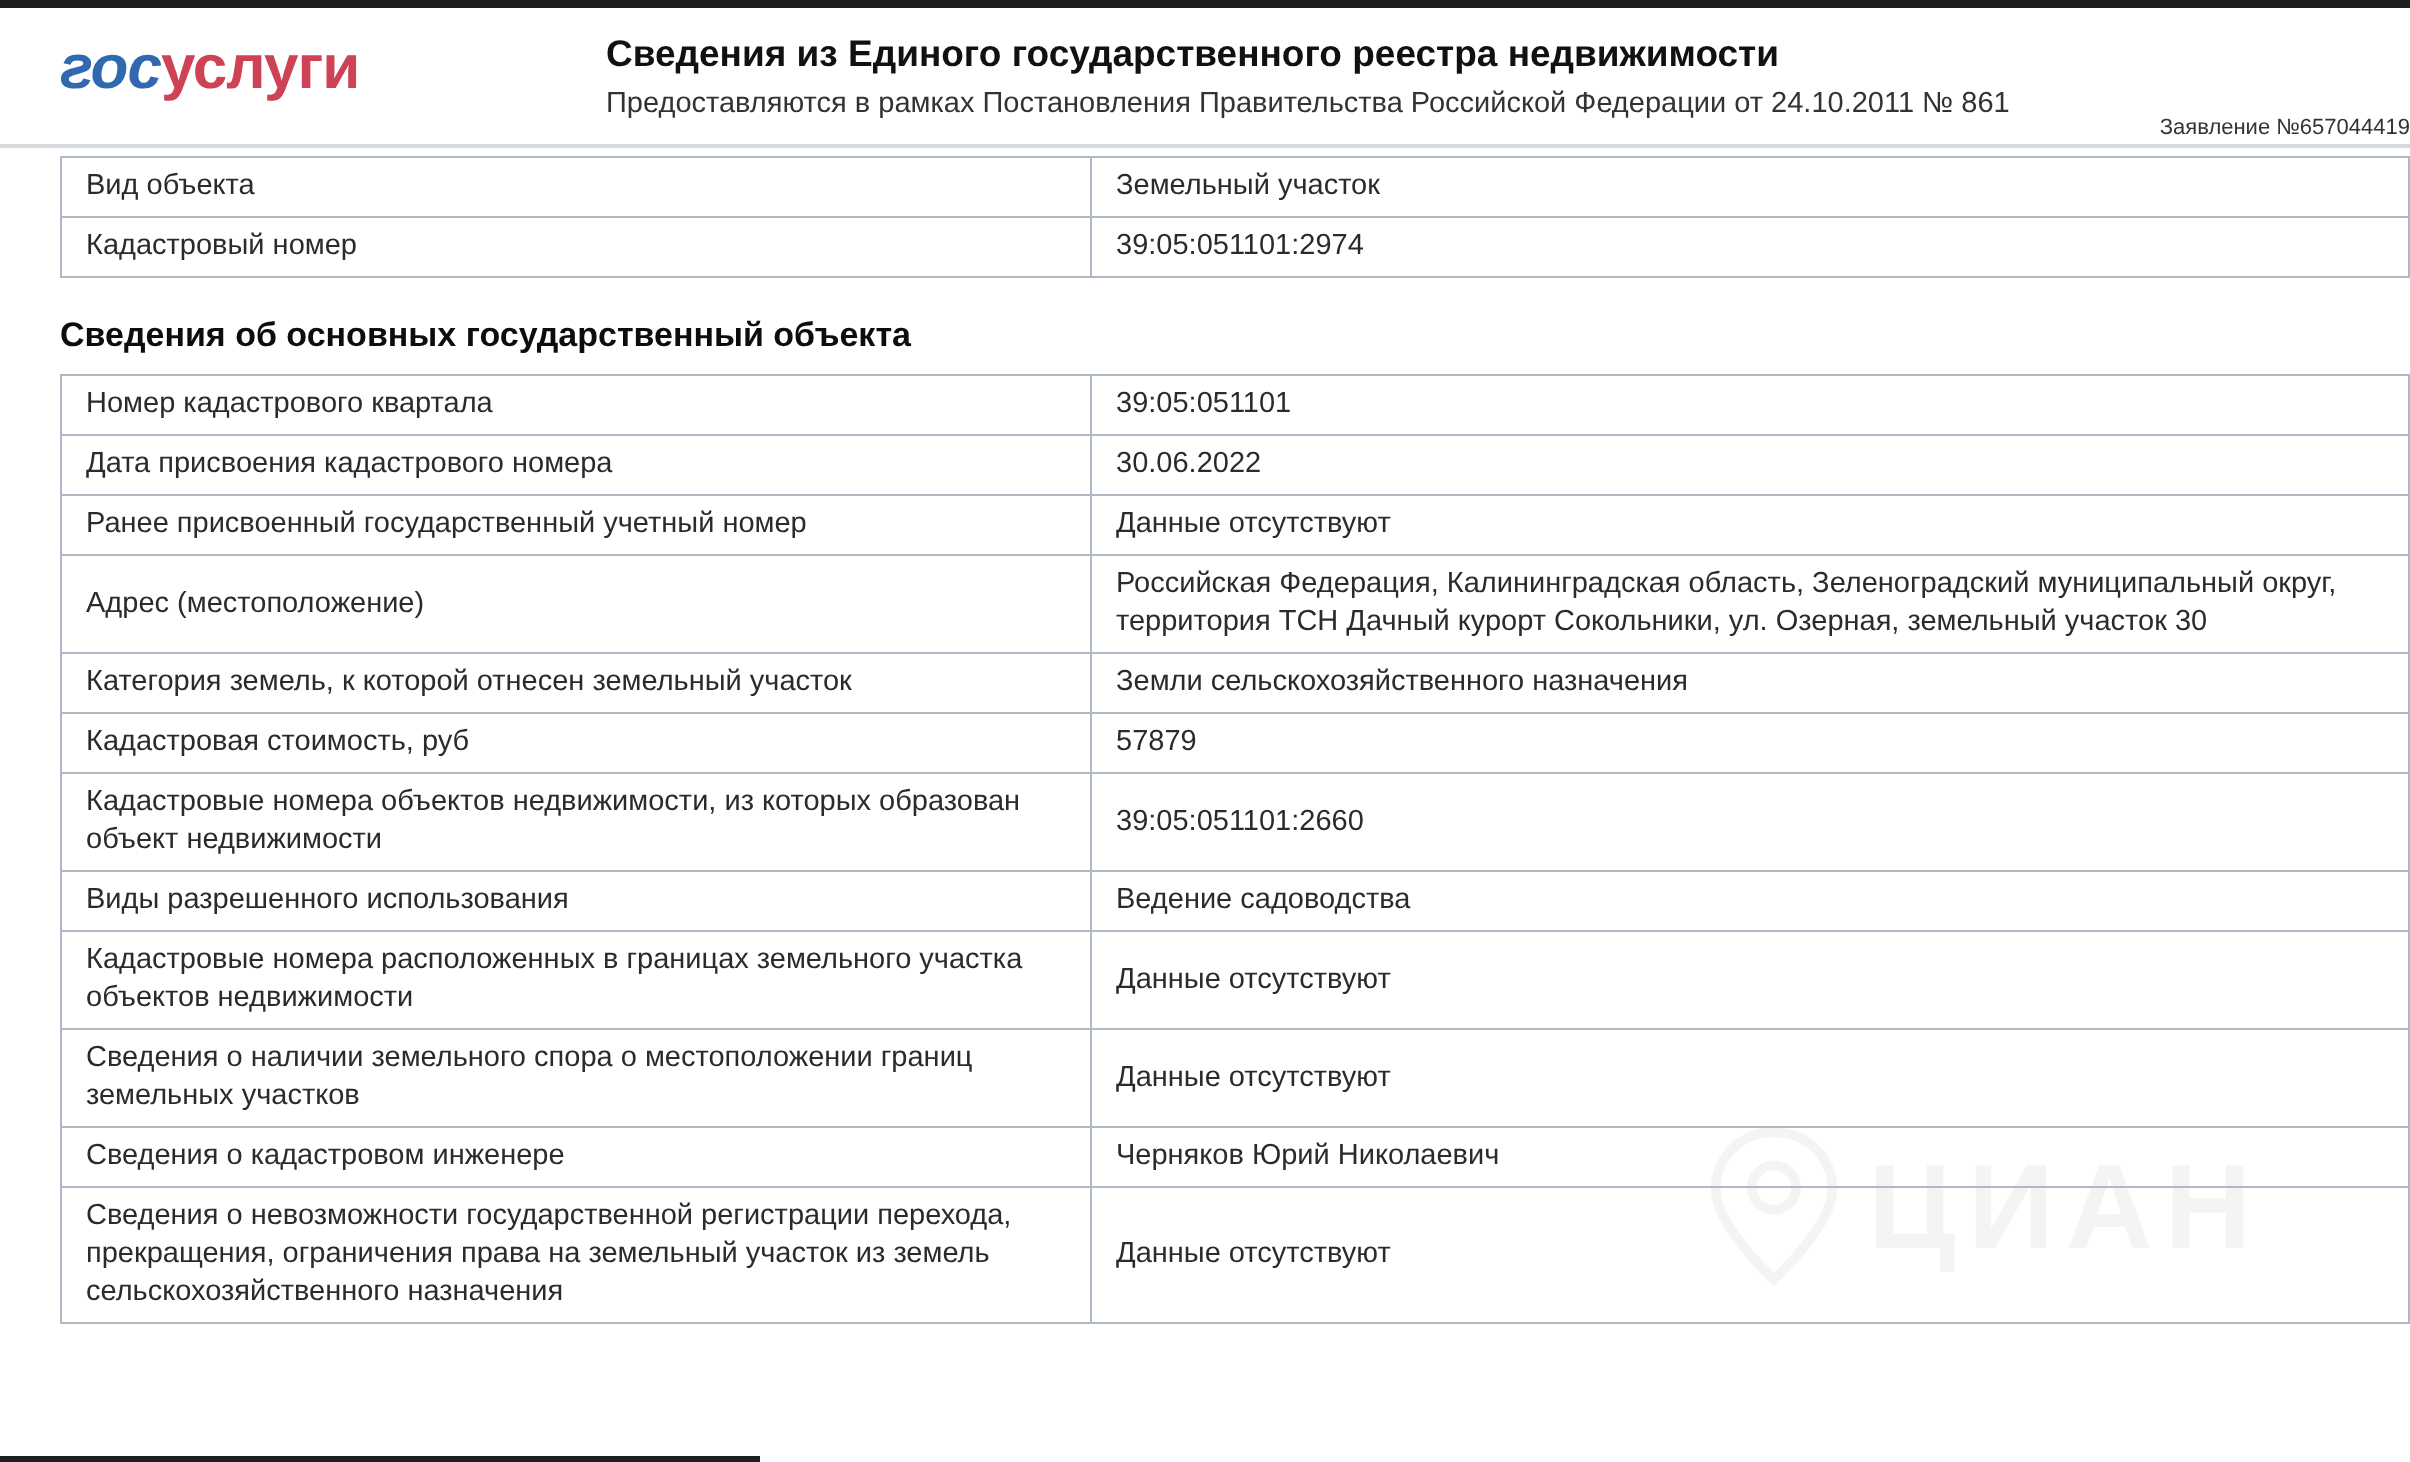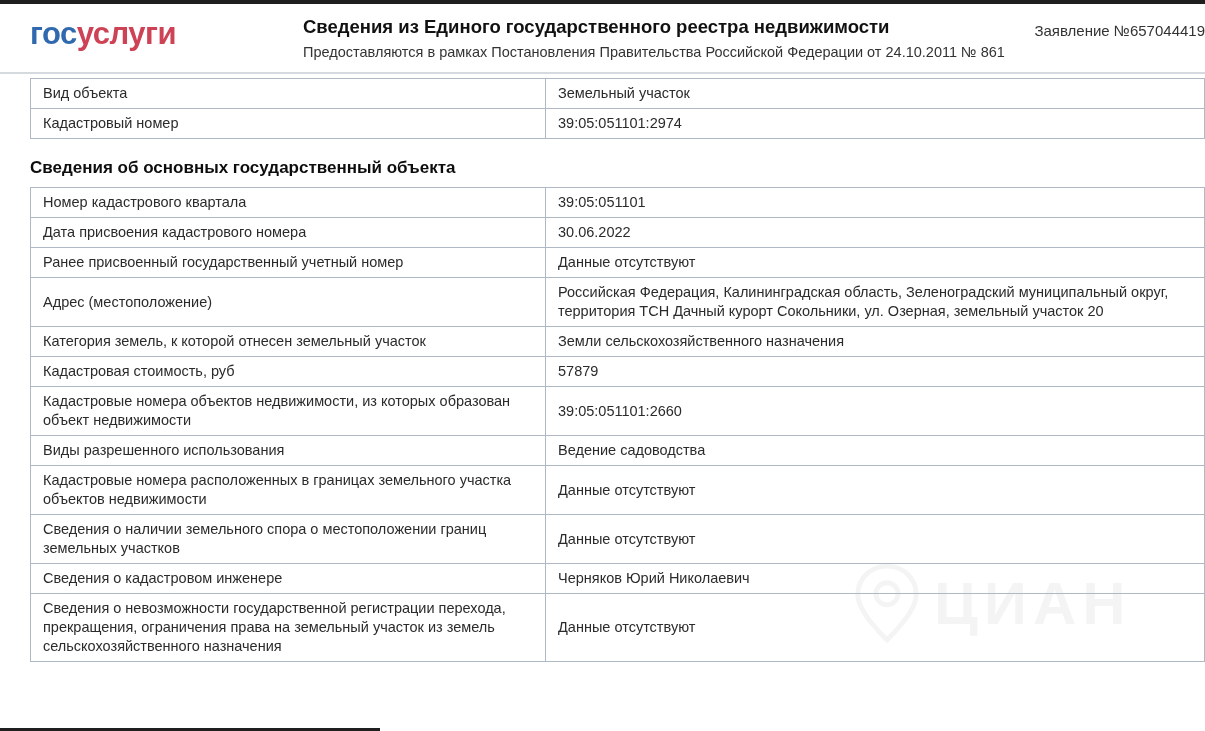--- a/index.html
+++ b/index.html
@@ -5,26 +5,26 @@
   html,body{margin:0;padding:0;}
   body{
     width:1205px;height:731px;overflow:hidden;background:#ffffff;
     font-family:"Liberation Sans","DejaVu Sans",sans-serif;
     color:#2b2b2b;position:relative;
   }
   .top-bar{height:4px;background:#1f1f1f;width:100%;}
   .bottom-bar{position:absolute;left:0;bottom:0;width:380px;height:3px;background:#1f1f1f;}
   .header{display:flex;align-items:flex-start;padding:10px 0 0 30px;height:49px;}
   .logo{font-weight:bold;font-size:31px;letter-spacing:-0.5px;line-height:36px;margin-top:2px;width:228px;flex:none;cursor:pointer;}
-  .logo-blue{color:#3069ae;}
+  .logo-blue{color:#3069ae;font-style:italic;}
   .logo-red{color:#ce4256;}
   .header-center{flex:1 1 auto;padding-top:1px;margin-left:45px;}
   .doc-title{font-size:18.5px;font-weight:bold;color:#111;line-height:24px;}
   .doc-subtitle{font-size:14.5px;color:#333;margin-top:4px;line-height:18px;}
-  .app-number{flex:none;font-size:15px;color:#333;padding-top:8px;white-space:nowrap;}
+  .app-number{flex:none;font-size:11px;color:#333;padding-top:8px;white-space:nowrap;margin-top:36px;}
   .header-divider{border-bottom:2px solid #d4dade;margin-top:9px;}
   .content{position:relative;z-index:1;}
   table.info{
     border-collapse:collapse;table-layout:fixed;
     margin-left:30px;width:1175px;background:transparent;
   }
   table.info td{
     border:1px solid #aeb9c5;padding:5px 12px;font-size:14.5px;
     line-height:19px;vertical-align:middle;color:#2b2b2b;
     overflow:hidden;
@@ -97,21 +97,21 @@
         <tr>
           <td>Дата присвоения кадастрового номера</td>
           <td>30.06.2022</td>
         </tr>
         <tr>
           <td>Ранее присвоенный государственный учетный номер</td>
           <td>Данные отсутствуют</td>
         </tr>
         <tr>
           <td>Адрес (местоположение)</td>
-          <td>Российская Федерация, Калининградская область, Зеленоградский муниципальный округ, территория ТСН Дачный курорт Сокольники, ул. Озерная, земельный участок 20</td>
+          <td>Российская Федерация, Калининградская область, Зеленоградский муниципальный округ, территория ТСН Дачный курорт Сокольники, ул. Озерная, земельный участок 30</td>
         </tr>
         <tr>
           <td>Категория земель, к которой отнесен земельный участок</td>
           <td>Земли сельскохозяйственного назначения</td>
         </tr>
         <tr>
           <td>Кадастровая стоимость, руб</td>
           <td>57879</td>
         </tr>
         <tr>

